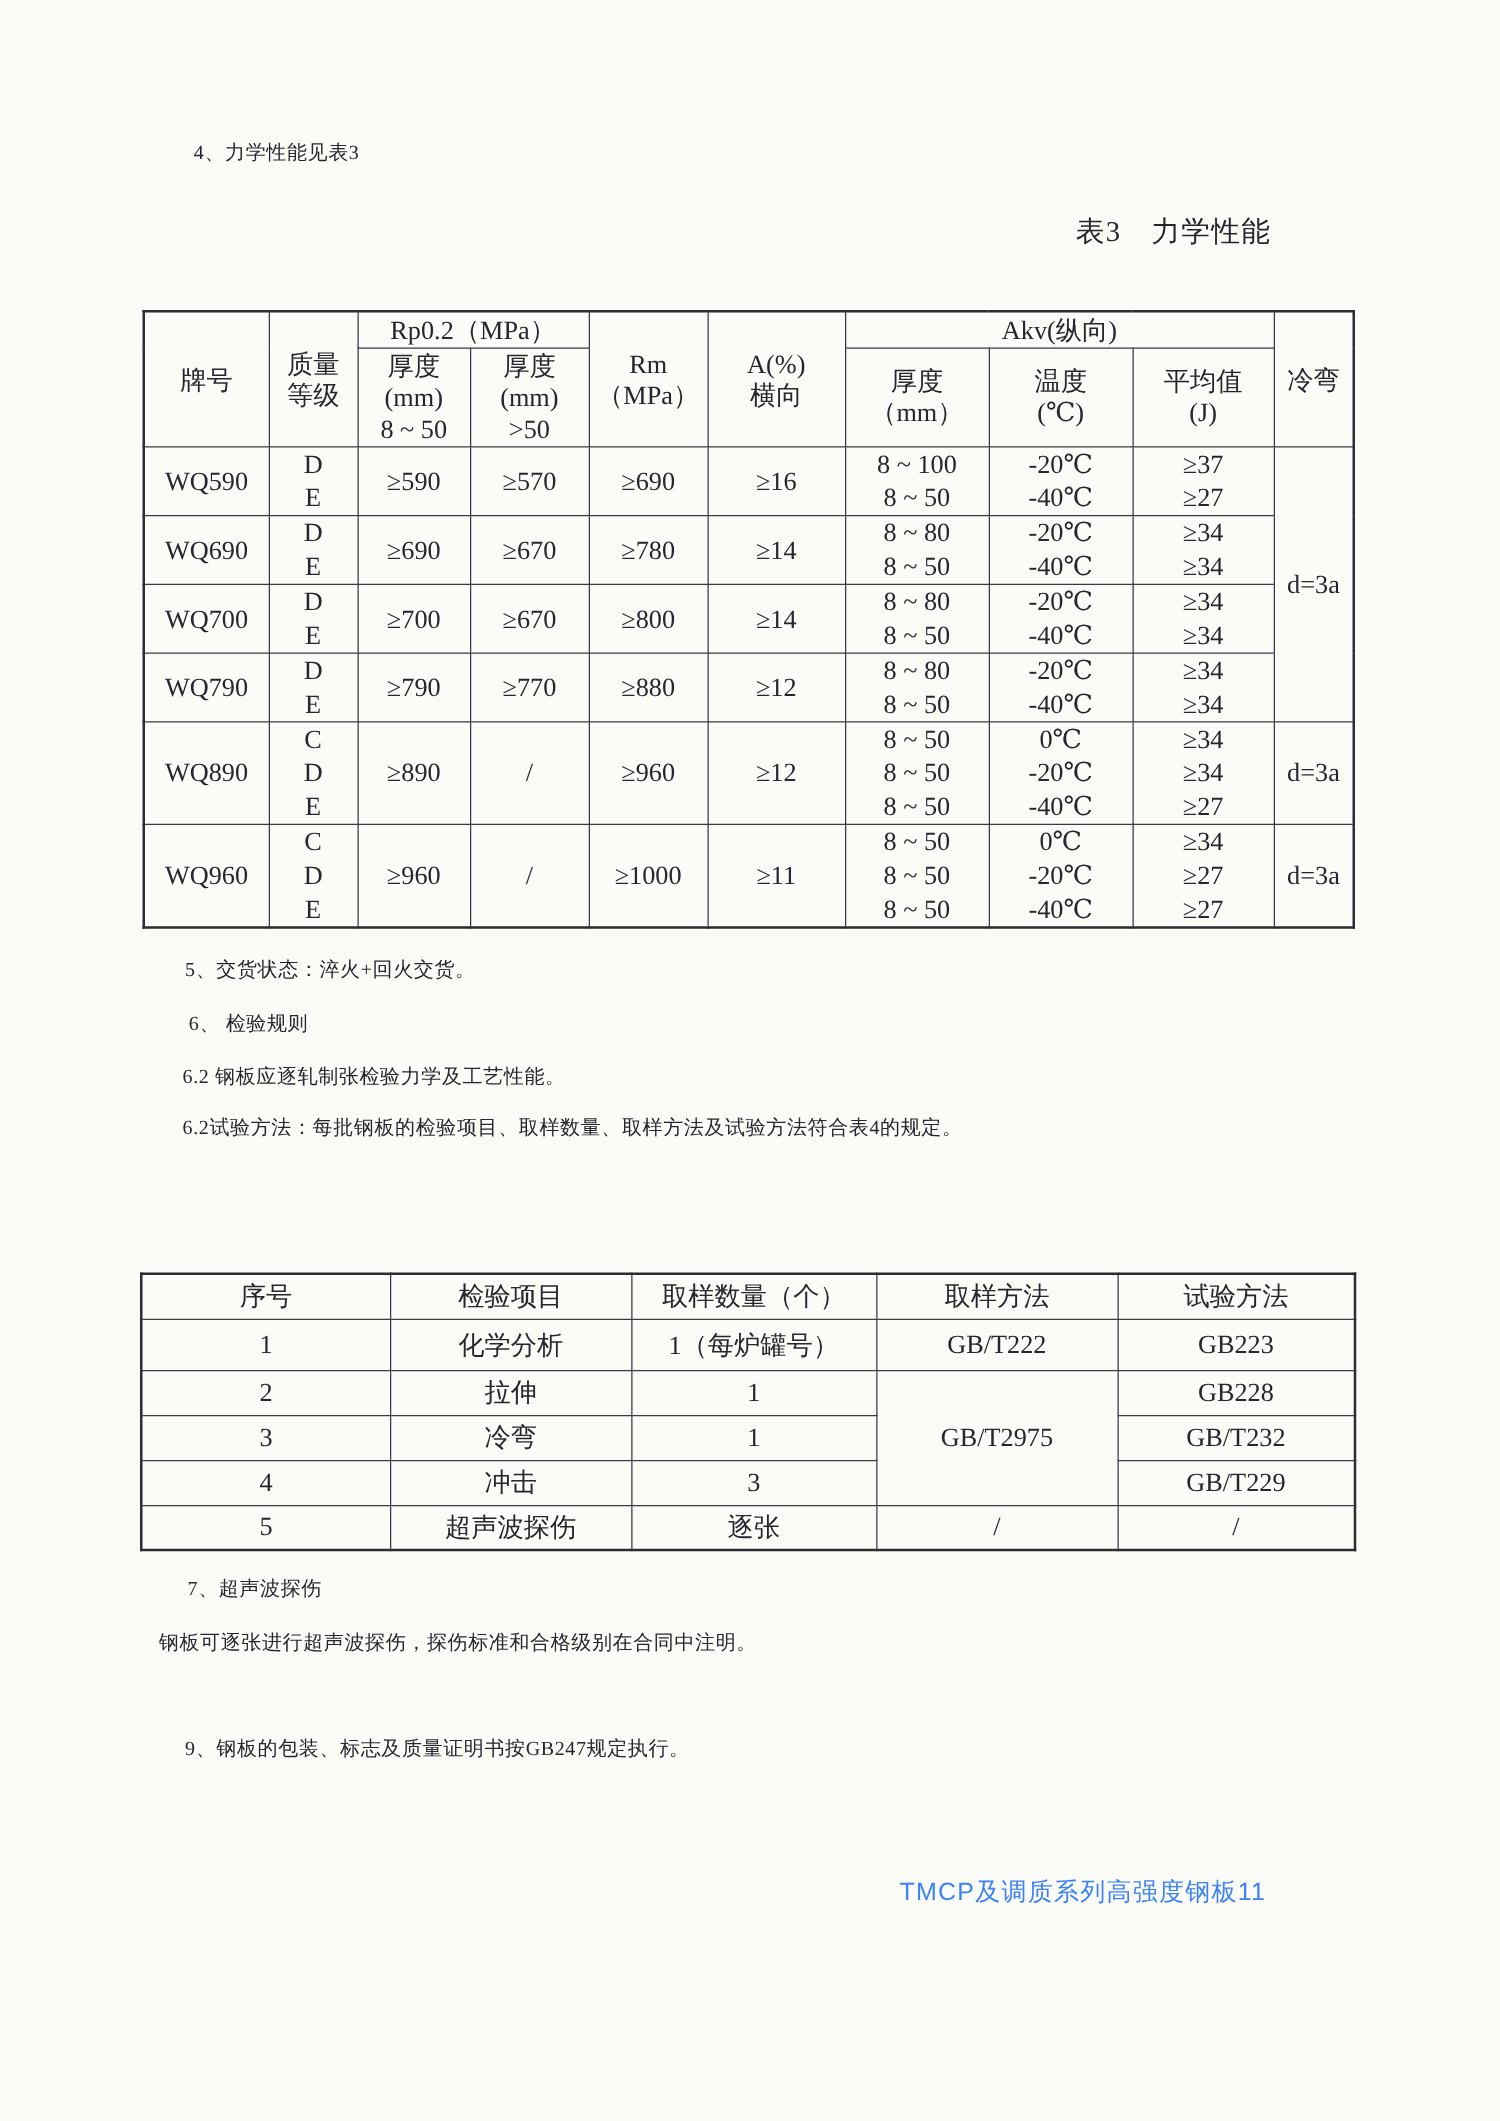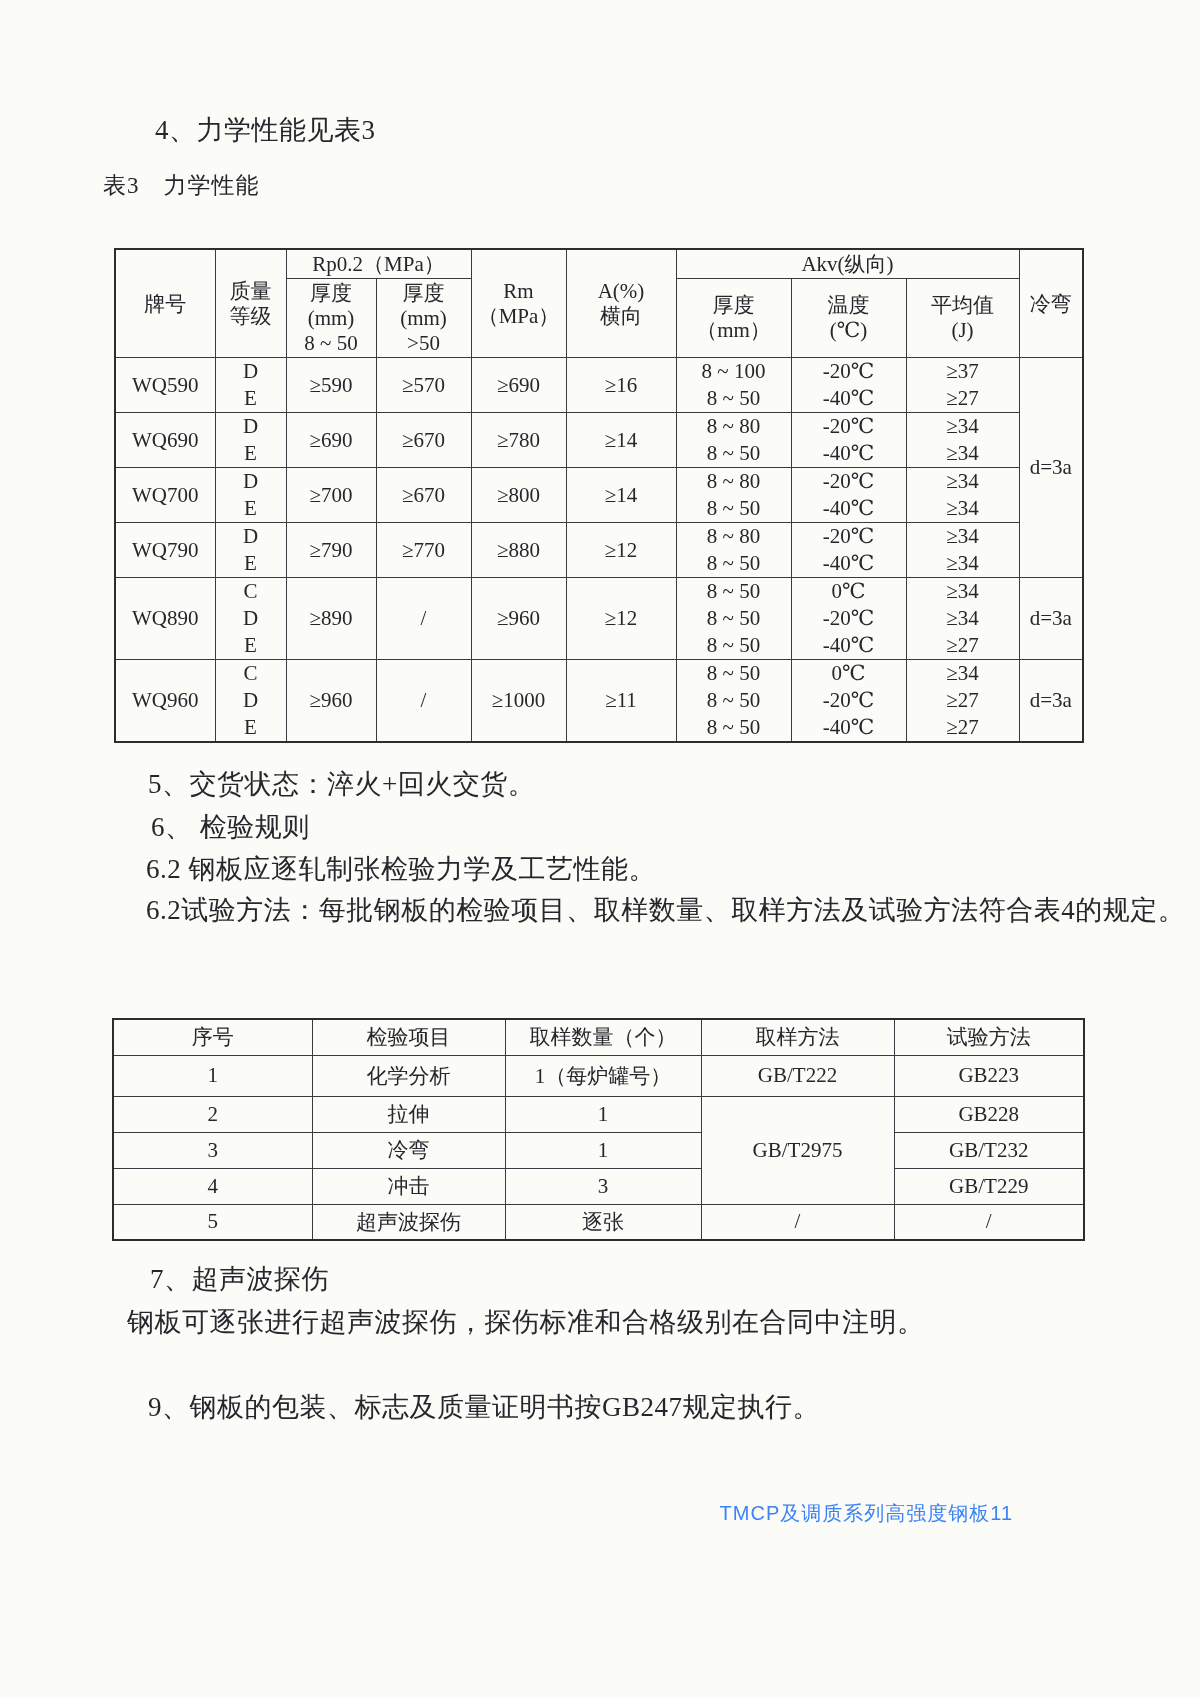--- a/index.html
+++ b/index.html
@@ -5,22 +5,22 @@
   * { margin: 0; padding: 0; box-sizing: border-box; }
   html, body { width: 1200px; background: #f6f5f1; }
   body { font-family: "Liberation Serif", "DejaVu Serif", serif; color: #26262c; }
   .page {
     position: relative;
     width: 1200px;
     height: 1697px;
     background: #fbfbf8;
     overflow: hidden;
   }
-  .para { position: absolute; font-size: 27px; letter-spacing: 0.5px; white-space: nowrap; }
-  .caption { position: absolute; left: 103px; width: 914px; text-align: left; font-size: 23px; letter-spacing: 1px; }
+  .para { position: absolute; font-size: 16px; letter-spacing: 0.5px; white-space: nowrap; }
+  .caption { position: absolute; left: 103px; width: 914px; text-align: right; font-size: 23px; letter-spacing: 1px; }
 
   table { border-collapse: collapse; table-layout: fixed; }
   .t3 { position: absolute; left: 114px; top: 248px; width: 968px; border: 2.5px solid #2c2c31; }
   .t4 { position: absolute; left: 112px; top: 1018px; width: 971px; border: 2.5px solid #2c2c31; }
   th, td {
     border: 1.5px solid #3a3a40;
     text-align: center;
     vertical-align: middle;
     font-size: 21px;
     font-weight: normal;

